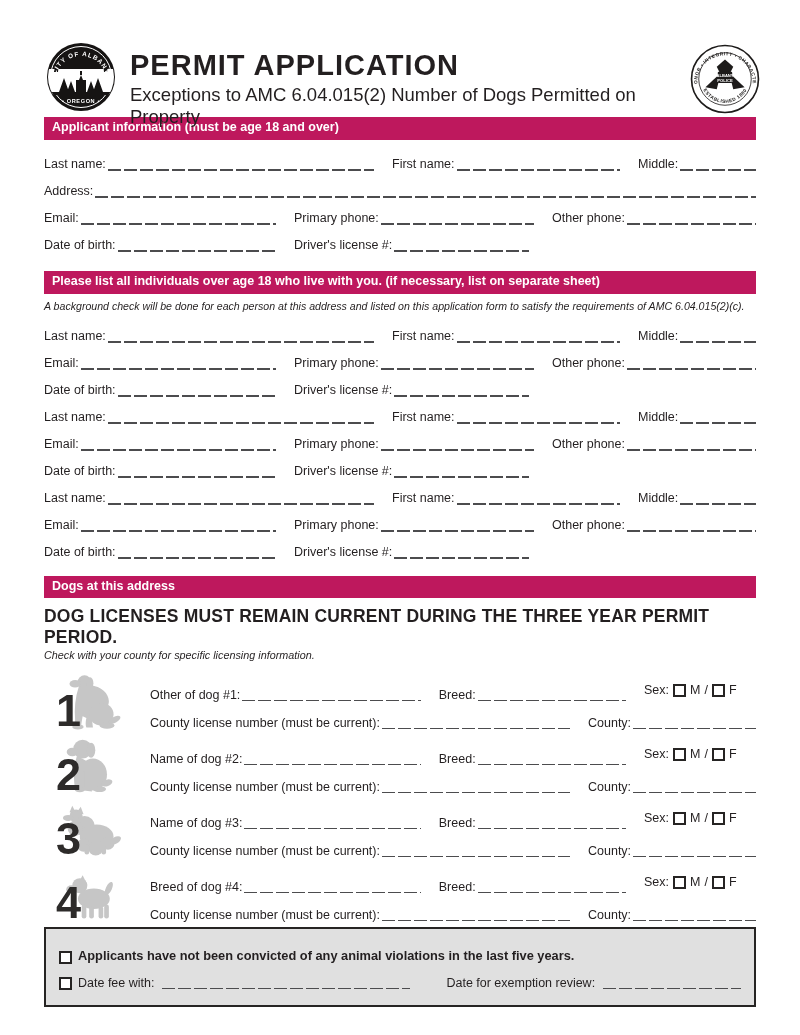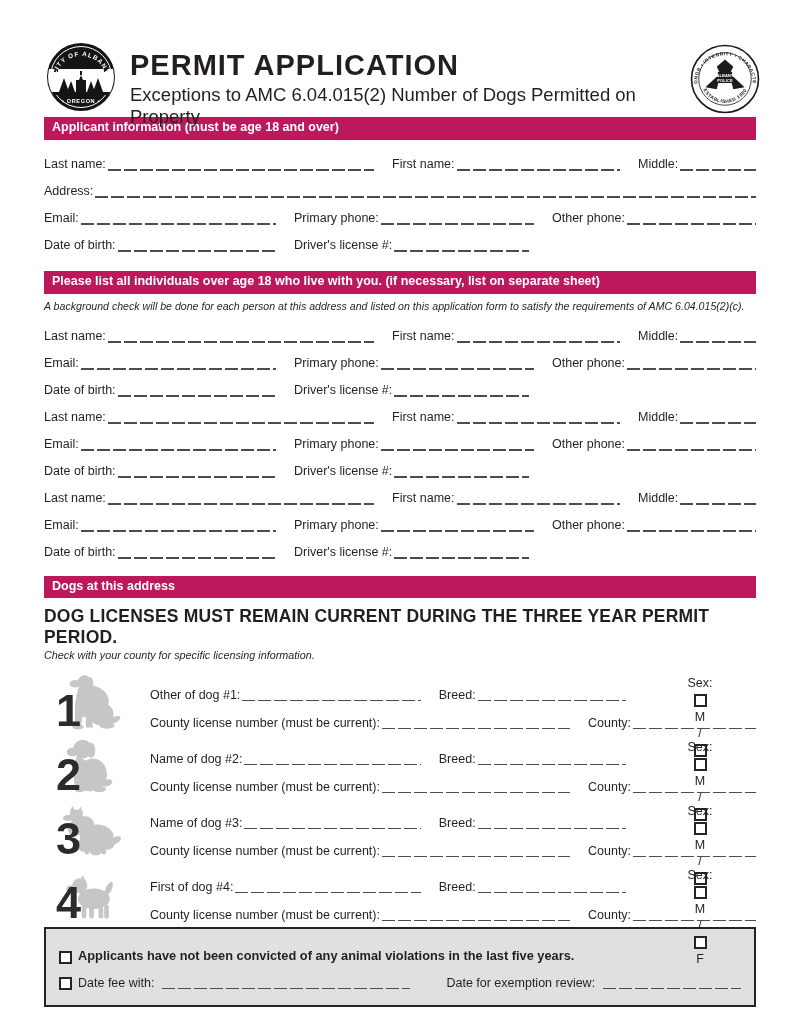--- a/index.html
+++ b/index.html
@@ -53,21 +53,21 @@
   .dogs-note { margin:1px 44px 0 44px; font-size:10.8px; font-style:italic; }
   .dog-block { position:relative; margin:0 44px; min-height:64px; padding-left:106px; padding-top:6px; }
   .dog-art { position:absolute; left:0; top:2px; width:94px; height:60px; }
   .dog-art svg { position:absolute; left:8px; top:0; width:80px; height:60px; }
   .dog-num {
     position:absolute; left:12px; bottom:2px; font-size:45px; font-weight:800;
     line-height:0.9; color:#2d2b2a; letter-spacing:-2px;
   }
   .f-dogname { flex:1.62; }
   .f-breed   { flex:1.12; }
-  .f-sex     { width:112px; display:flex; align-items:center; gap:4px;flex-direction:column; }
+  .f-sex     { width:112px; display:flex; align-items:center; gap:4px; }
   .f-license { flex:1.55; }
   .f-county  { width:168px; }
   .sexlbl { font-size:12.5px; line-height:1; }
   .cb {
     width:13px; height:13px; border:2px solid #262423; background:#fff;
     display:inline-block; flex:0 0 auto;
   }
 
   
   .office-box {
@@ -472,21 +472,21 @@
         <ellipse cx="50" cy="25" rx="3.2" ry="7.5" transform="rotate(25 50 25)"></ellipse>
         <rect x="21" y="42" width="5" height="15" rx="2.4"></rect>
           <rect x="29" y="44" width="5" height="13" rx="2.4"></rect>
         <rect x="39" y="44" width="5" height="13" rx="2.4"></rect>
           <rect x="45" y="42" width="5" height="15" rx="2.4"></rect>
       </svg>
       <span class="dog-num">4</span>
     </div>
     <div class="frow" style="height:26px;">
       <div class="field f-dogname">
-          <span class="lbl">First of dog #4:</span>
+          <span class="lbl">Breed of dog #4:</span>
           <span class="line"></span>
         </div>
       <div class="field f-breed">
           <span class="lbl">Breed:</span>
           <span class="line"></span>
         </div>
       <div class="f-sex">
         <span class="sexlbl">Sex:</span>
         <span class="cb"></span>
         <span class="sexlbl">M</span>

